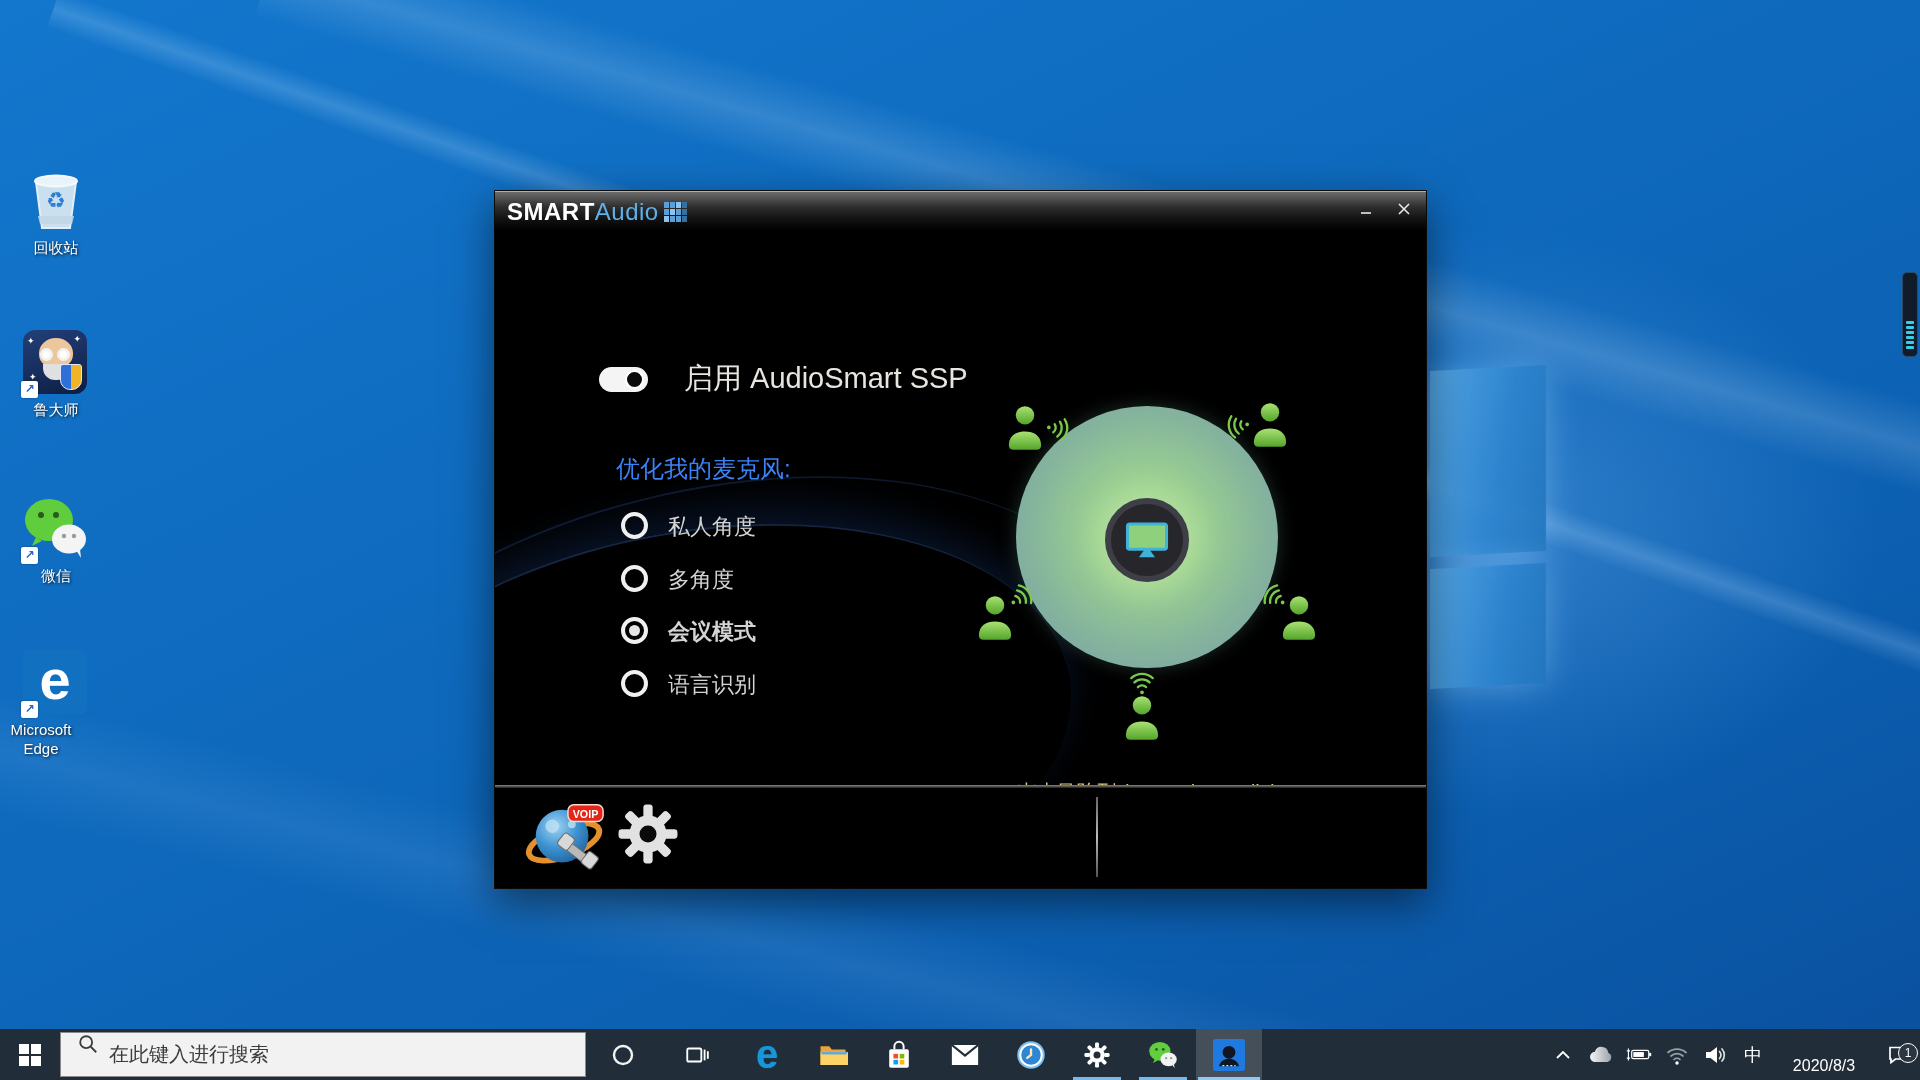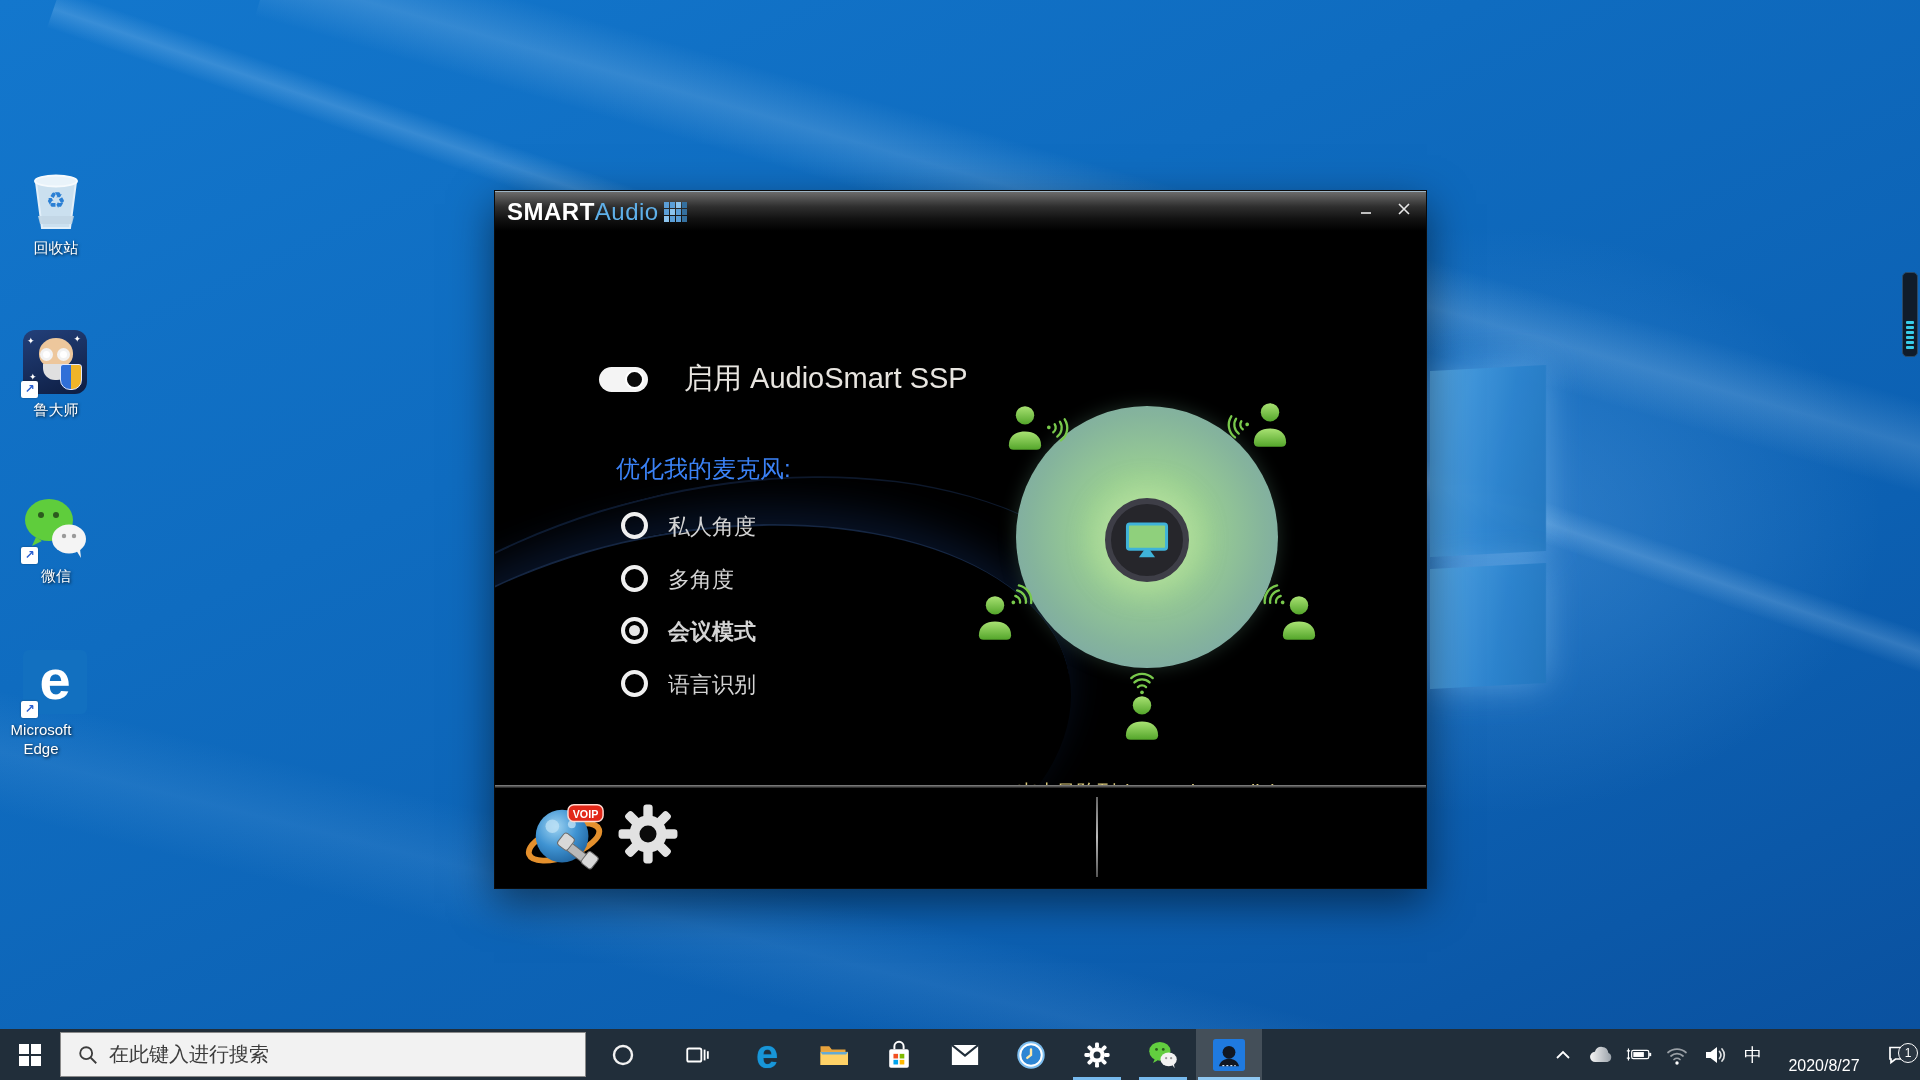--- a/index.html
+++ b/index.html
@@ -106,21 +106,21 @@
   .edgebar { position:absolute; left:1902px; top:272px; width:16px; height:85px; background:#101c2a;
     border:1px solid #2c4a66; border-radius:5px; padding-top:46px; }
   .edgebar i { display:block; width:8px; height:3px; margin:2px auto; background:#38cdea; border-radius:1px; }
 
   
   .taskbar { position:absolute; left:0; bottom:0; width:1920px; height:51px; background:#212e3a; display:flex; align-items:stretch; }
   .tb-cell { position:relative; display:flex; align-items:center; justify-content:center; cursor:pointer; }
   .start { width:60px; }
   .winlogo { display:grid; grid-template-columns:10px 10px; grid-auto-rows:10px; gap:2px; }
   .winlogo i { background:#fff; }
-  .searchbox { position:relative; width:526px; margin:3px 0; background:#f2f2f2; border:1px solid #8a8a8a; display:flex; align-items:center; }
+  .searchbox { position:relative; width:526px; margin:3px 0; background:#f2f2f2; border:1px solid #8a8a8a; display:flex; }
   .searchbox input { flex:1; border:none; outline:none; background:transparent; font-size:20px; color:#222;
     font-family:"Liberation Sans","DejaVu Sans",sans-serif; padding-left:10px; }
   .searchbox input::placeholder { color:#3c3c3c; opacity:1; }
   .mag { margin-left:16px; width:22px; height:22px; flex:0 0 auto; }
   .tb-icon { width:74px; }
   .appbtn { width:66px; }
   .appbtn.active { background:rgba(255,255,255,.16); }
   .runline { position:absolute; bottom:0; left:9px; width:48px; height:3px; background:#76b9ed; }
   .appbtn.active .runline { left:2px; width:62px; background:#8fc8f2; }
   .edge-e { color:#1896d8; font-size:40px; font-weight:bold; text-shadow:0 0 1px #0d6eb0; }
@@ -521,21 +521,21 @@
         </svg>
       </div>
       <div class="tray-ico">
         <svg width="24" height="22" viewBox="0 0 24 22">
           <path d="M3 8v6h4.5L14 19V3L7.5 8z" fill="#fff"></path>
           <path d="M16.5 7.5a5.5 5.5 0 0 1 0 7M19 5a9 9 0 0 1 0 12" stroke="#fff" stroke-width="1.7" fill="none" opacity=".85" stroke-linecap="round"></path>
         </svg>
       </div>
       <div class="tray-ico ime">中</div>
       <div class="clockdate">
-        <span>2020/8/27</span>
+        <span>2020/8/3</span>
       </div>
       <div class="notif">
         <svg width="24" height="24" viewBox="0 0 24 24" fill="none" stroke="#fff" stroke-width="1.7">
           <path d="M4 4.5h16v11.5H9.5L5 19.5V16H4z"></path>
         </svg>
         <div class="badge">1</div>
       </div>
     </div>
   </div>
 

